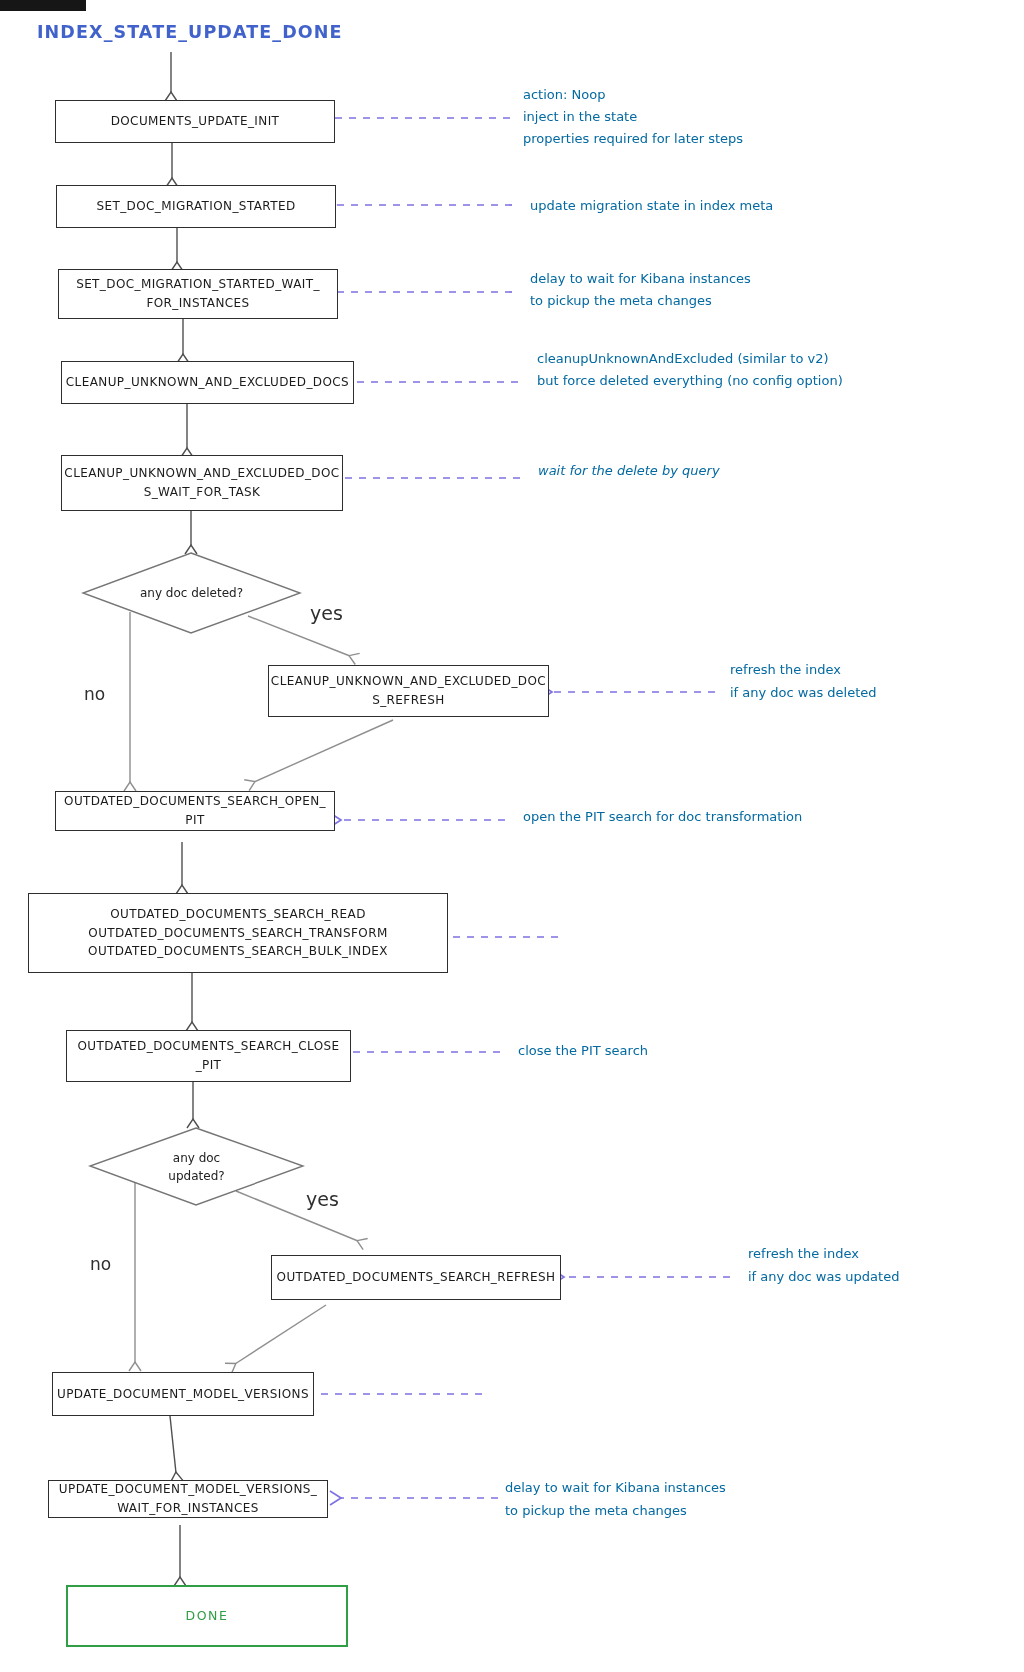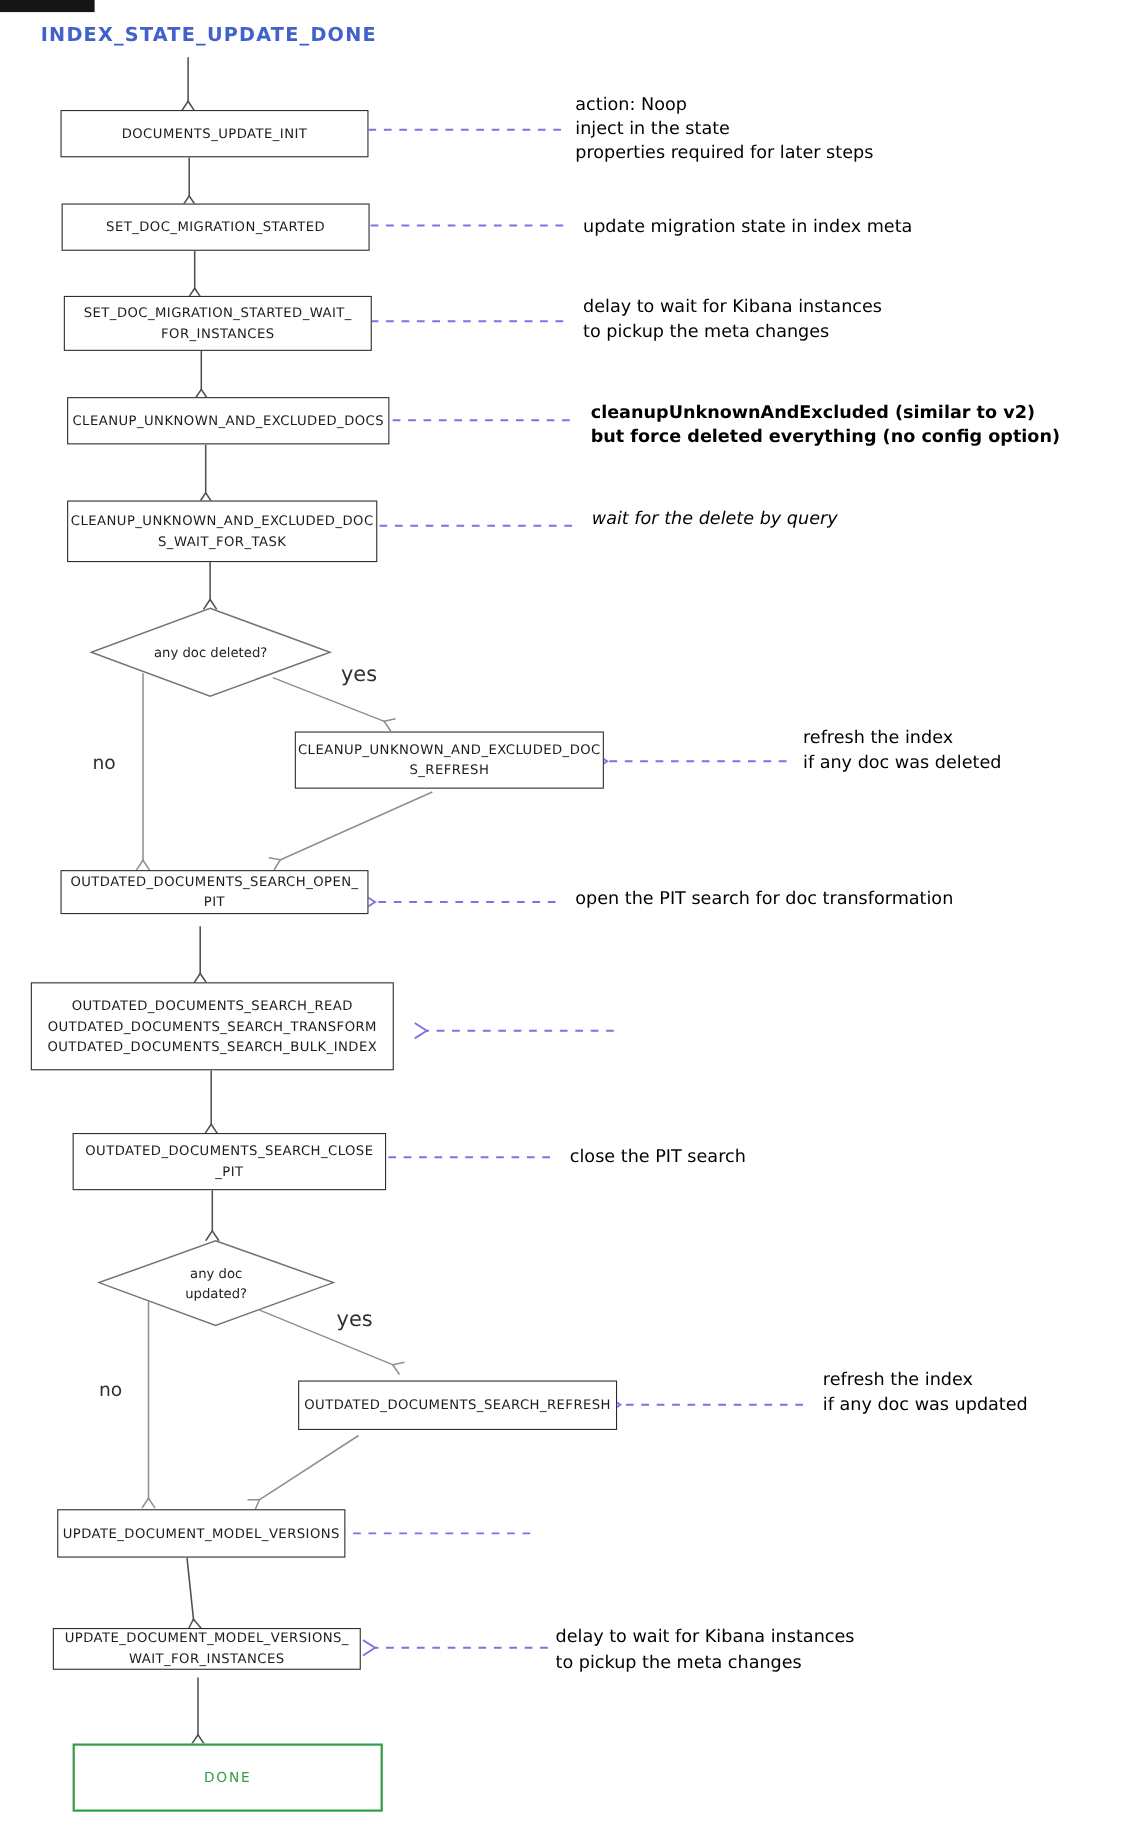--- a/index.html
+++ b/index.html
@@ -11,44 +11,44 @@
   .connectors{position:absolute;left:0;top:0;}
   .node{position:absolute;display:flex;align-items:center;justify-content:center;
         text-align:center;border:1.8px solid #2e2e2e;background:#fff;color:#1b1b1b;
         font-size:12px;letter-spacing:0.4px;line-height:1.55;white-space:pre-line;box-sizing:border-box;margin-left:16px;}
   #node-done{border:2.2px solid #2f9e44;color:#2f9e44;letter-spacing:1.6px;font-size:12.5px;}
   .decision{position:absolute;}
   .decision svg{position:absolute;left:0;top:0;}
   .dlabel{position:absolute;left:0;top:0;right:0;bottom:0;display:flex;align-items:center;
           justify-content:center;text-align:center;font-size:12px;color:#222;
           white-space:pre-line;line-height:1.5;}
-  .ann{position:absolute;font-size:16px;line-height:22px;color:#000000;white-space:pre-line;}
+  .ann{position:absolute;font-size:13px;line-height:22px;color:#0369a1;white-space:pre-line;}
   .branch-label{position:absolute;color:#2f2f2f;}
   
   #node-init{left:39px;top:100px;width:280px;height:43px;}
   #node-started{left:40px;top:185px;width:280px;height:43px;}
   #node-started-wait{left:42px;top:269px;width:280px;height:50px;}
   #node-cleanup{left:45px;top:361px;width:293px;height:43px;}
   #node-cleanup-wait{left:45px;top:455px;width:282px;height:56px;}
   #node-cleanup-refresh{left:252px;top:665px;width:281px;height:52px;}
   #node-open-pit{left:39px;top:791px;width:280px;height:40px;}
-  #node-read{left:12px;top:893px;width:330px;height:80px;text-align:center;}
+  #node-read{left:12px;top:893px;width:420px;height:80px;text-align:center;}
   #node-close-pit{left:50px;top:1030px;width:285px;height:52px;}
   #node-search-refresh{left:255px;top:1255px;width:290px;height:45px;}
   #node-update-versions{left:36px;top:1372px;width:262px;height:44px;}
   #node-versions-wait{left:32px;top:1480px;width:280px;height:38px;}
   #node-done{left:50px;top:1585px;width:282px;height:62px;}
   
   #decision-deleted{left:81px;top:551px;width:221px;height:84px;}
   #decision-updated{left:88px;top:1126px;width:217px;height:81px;}
   
   #ann-init{left:523px;top:84px;}
   #ann-migration-started{left:530px;top:195px;}
   #ann-started-wait{left:530px;top:268px;}
-  #ann-cleanup{left:537px;top:364px;font-weight:bold;}
+  #ann-cleanup{left:537px;top:348px;}
   #ann-cleanup-wait{left:538px;top:460px;font-style:italic;}
   #ann-cleanup-refresh{left:730px;top:658px;line-height:23px;}
   #ann-open-pit{left:523px;top:806px;}
   #ann-reindex{left:575px;top:896px;}
   #ann-close-pit{left:518px;top:1040px;}
   #ann-search-refresh{left:748px;top:1242px;line-height:23px;}
   #ann-update-versions{left:497px;top:1370px;}
   #ann-versions-wait{left:505px;top:1476px;line-height:23px;}
   
   #yes-deleted{left:310px;top:602px;font-size:19px;}

